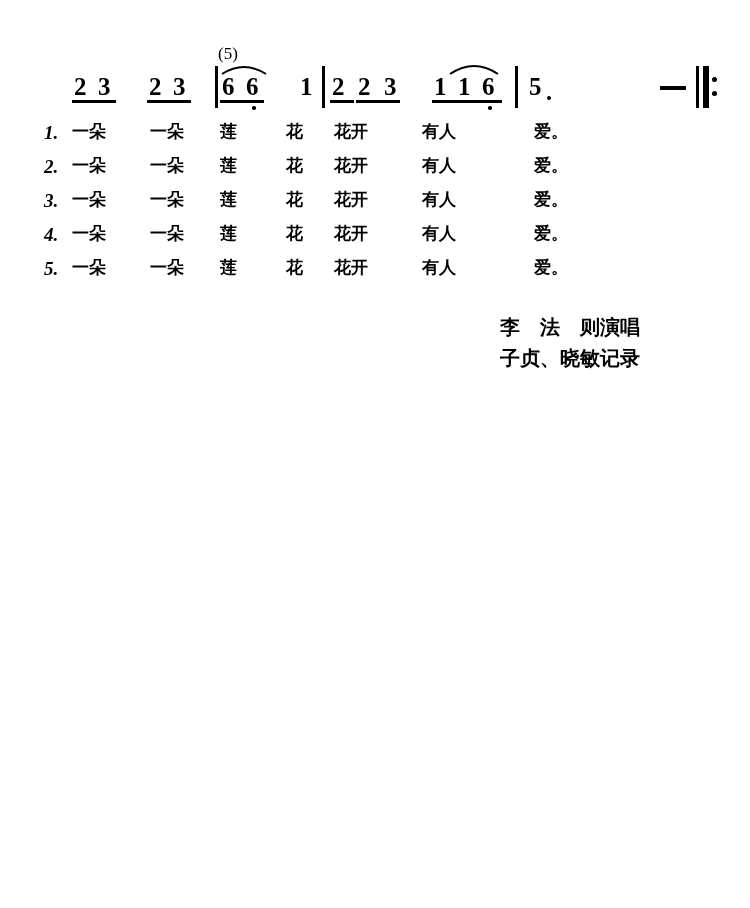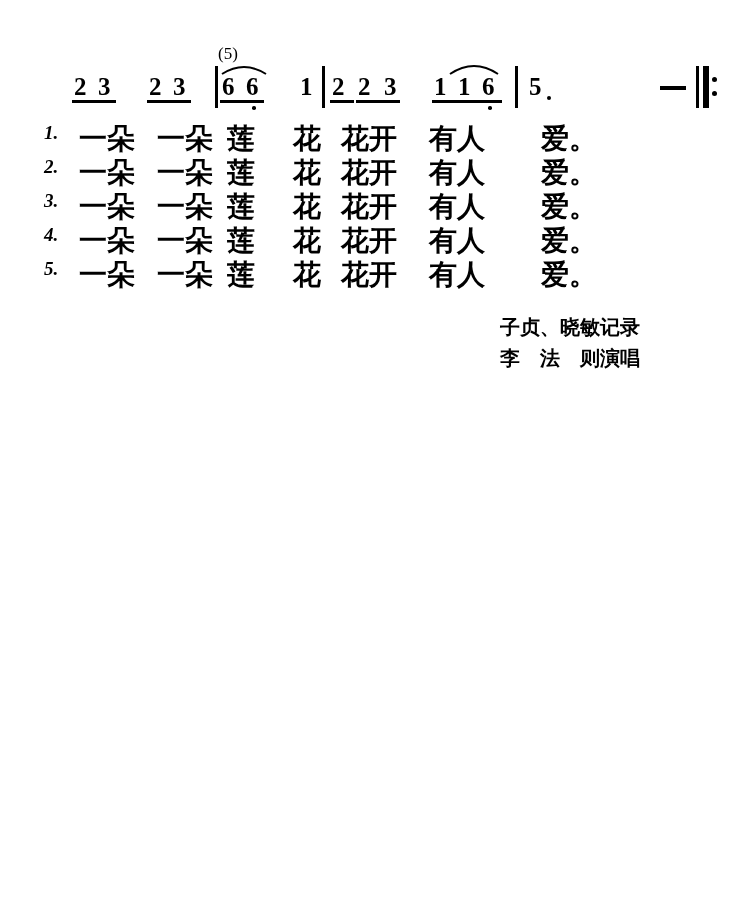--- a/index.html
+++ b/index.html
@@ -140,24 +140,23 @@
     left: 0;
     top: 4px;
     font-style: italic;
     font-size: 19px;
     font-family: "Liberation Serif", serif;
     font-weight: bold;
   }
   .lsyl {
     position: absolute;
     top: 2px;
-    font-size: 28px;
+    font-size: 17px;
     font-family: Liberation Sans, sans-serif;
     font-weight: bold;
-    margin-left: 7px;
   }
 
   
   .credits {
     position: absolute;
     left: 500px;
     top: 312px;
     font-family: "DejaVu Sans", sans-serif;
     font-size: 20px;
     font-weight: bold;
@@ -298,17 +297,17 @@
       <span class="lsyl" style="left:176px;">莲</span>
       <span class="lsyl" style="left:242px;">花</span>
       <span class="lsyl" style="left:290px;">花开</span>
       <span class="lsyl" style="left:378px;">有人</span>
       <span class="lsyl" style="left:490px;">爱。</span>
     </div>
 
   </div>
 
   <div class="credits">
+    <div class="credit-line">李　法　则演唱</div>
     <div class="credit-line">子贞、晓敏记录</div>
-    <div class="credit-line">李　法　则演唱</div>
   </div>
 
 </div>
 
 </body></html>

